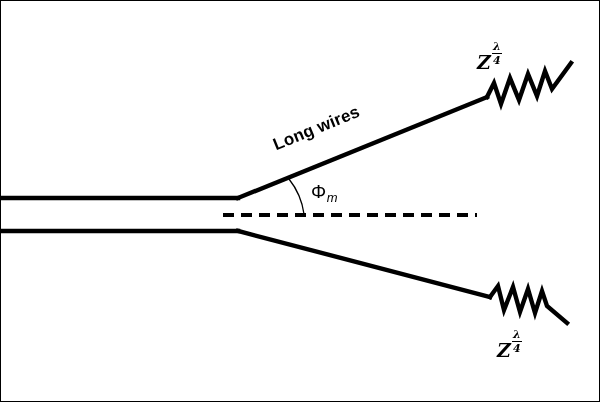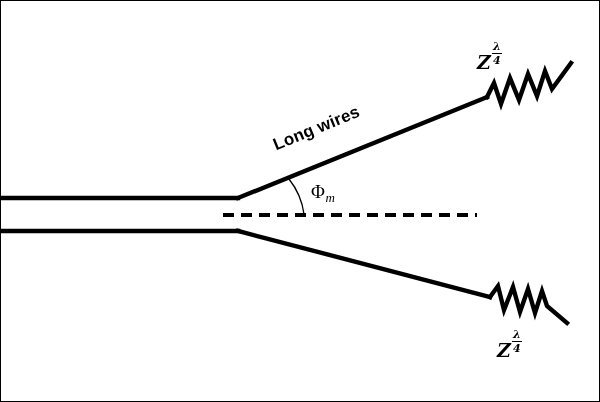--- a/index.html
+++ b/index.html
@@ -55,21 +55,21 @@
   #long-wires-label {
     font-size: 17px;
     font-weight: bold;
     letter-spacing: 0.2px;
     left: 273px;
     top: 136px;
     transform: rotate(-22.2deg);
     transform-origin: 0 50%;
   }
   .phi-label {
-    font-family: Liberation Serif, serif;
+    font-family: Liberation Sans, sans-serif;
     font-size: 19px;
     font-style: normal;
     text-align: center;
   }
   #phi-m-label {
     left: 310px;
     top: 181px;
   }
   .phi-sub {
     font-size: 13px;

